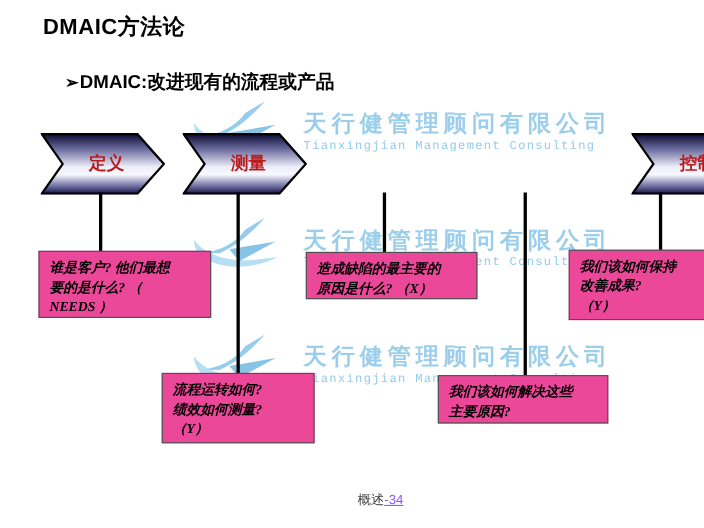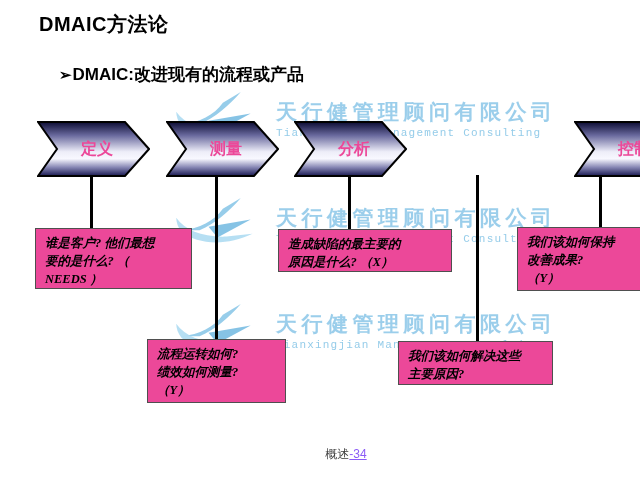--- a/index.html
+++ b/index.html
@@ -31,39 +31,39 @@
     font-family:"Liberation Mono",monospace;font-size:11px;letter-spacing:1.2px;
     color:rgba(137,198,231,0.9);white-space:nowrap;margin-top:1px;
   }
   
   .arrow{position:absolute;top:121px;width:113px;height:56px;z-index:2;}
   .a1{left:11px;} .a2{left:140px;} .a3{left:268px;} .a4{left:398px;} .a5{left:548px;}
   .arrow svg{position:absolute;left:0;top:0;}
   .arrow-label{
     position:absolute;left:14px;top:0;width:92px;height:56px;
     display:flex;align-items:center;justify-content:center;
-    font-size:16px;font-weight:bold;color:#ec4899;
+    font-size:16px;font-weight:bold;color:#b91c1c;
   }
   
   .conn{position:absolute;width:3px;background:#000;z-index:2;}
   .c1{left:64px;top:175px;height:54px;}
   .c2{left:189px;top:175px;height:165px;}
   .c3{left:322px;top:175px;height:55px;}
   .c4{left:450px;top:175px;height:167px;}
   .c5{left:573px;top:175px;height:53px;}
   
   .callout{
     position:absolute;background:#ec4899;border:1px solid #4f4f4f;z-index:2;
     font-family:"Liberation Serif",serif;font-style:italic;font-weight:600;
     font-size:12.5px;line-height:1.42;padding:6px 7px 4px 9px;white-space:pre-line;
     box-sizing:border-box;
   }
   .b1{left:9px;  top:228px;width:157px;height:61px;}
   .b2{left:121px;top:339px;width:139px;height:64px;}
-  .b3{left:252px;top:229px;width:174px;height:43px;}
+  .b3{left:252px;top:229px;width:156px;height:43px;}
   .b4{left:372px;top:341px;width:155px;height:44px;}
   .b5{left:491px;top:227px;width:164px;height:64px;}
   
   .footer{
     position:absolute;left:0;top:446px;width:100%;text-align:center;
     font-size:12px;z-index:3;color:#3d3d3d;
   }
   .footer .page{color:#8b5cf6;text-decoration:underline;}
   .defs{position:absolute;width:0;height:0;}
 </style>
@@ -127,26 +127,20 @@
       <polygon points="1,1 88,1 112,28 88,55 1,55 20,28" fill="url(#chevGrad)" stroke="#000000" stroke-width="2"></polygon>
     </svg>
     <span class="arrow-label">定义</span>
   </div>
   <div class="arrow a2">
     <svg width="113" height="56" viewBox="0 0 113 56">
       <polygon points="1,1 88,1 112,28 88,55 1,55 20,28" fill="url(#chevGrad)" stroke="#000000" stroke-width="2"></polygon>
     </svg>
     <span class="arrow-label">测量</span>
   </div>
-  <div class="arrow a3">
-    <svg width="113" height="56" viewBox="0 0 113 56">
-      <polygon points="1,1 88,1 112,28 88,55 1,55 20,28" fill="url(#chevGrad)" stroke="#000000" stroke-width="2"></polygon>
-    </svg>
-    <span class="arrow-label">分析</span>
-  </div>
   <div class="arrow a5">
     <svg width="113" height="56" viewBox="0 0 113 56">
       <polygon points="1,1 88,1 112,28 88,55 1,55 20,28" fill="url(#chevGrad)" stroke="#000000" stroke-width="2"></polygon>
     </svg>
     <span class="arrow-label">控制</span>
   </div>
 
   <div class="conn c1"></div>
   <div class="conn c2"></div>
   <div class="conn c3"></div>

